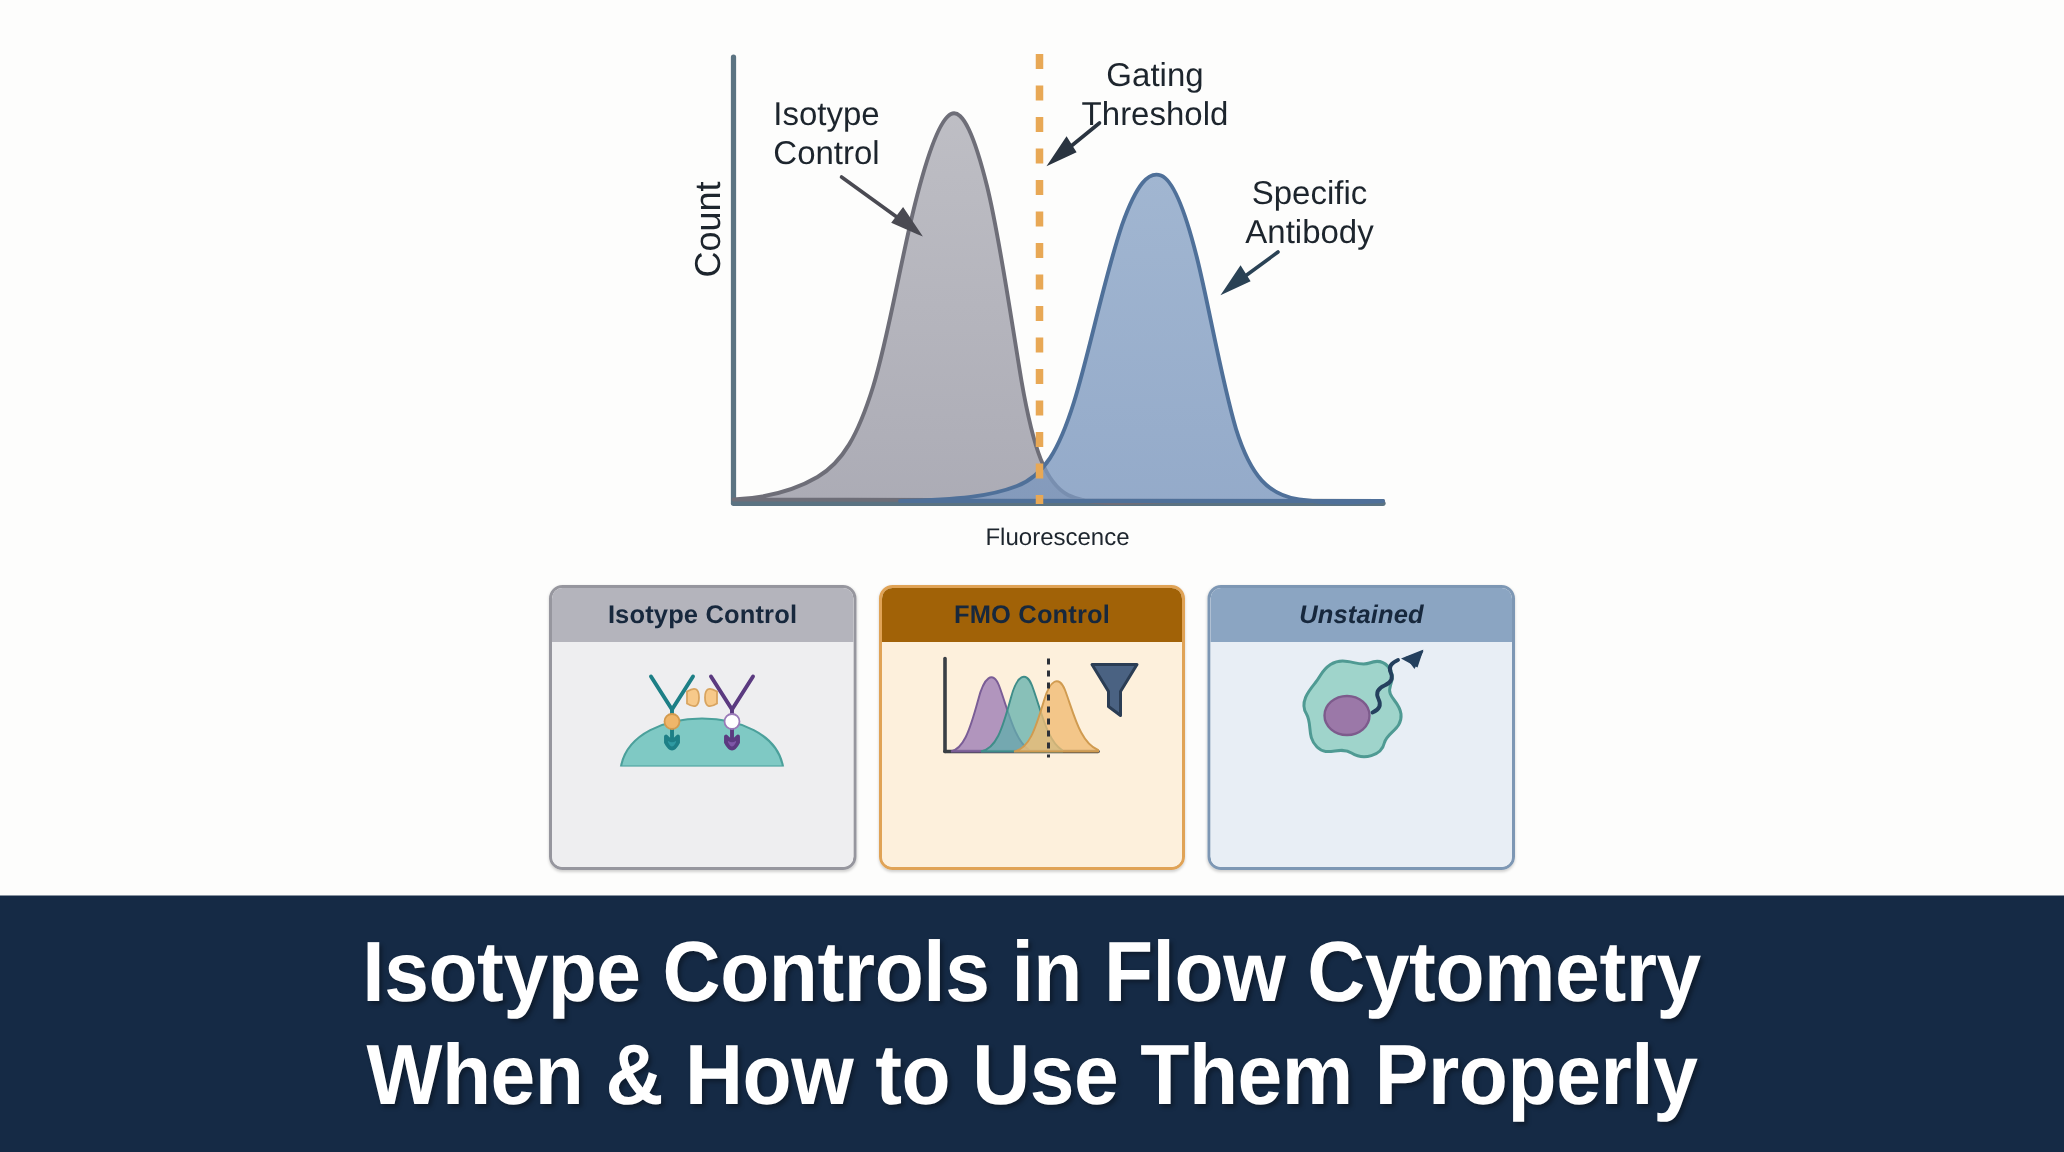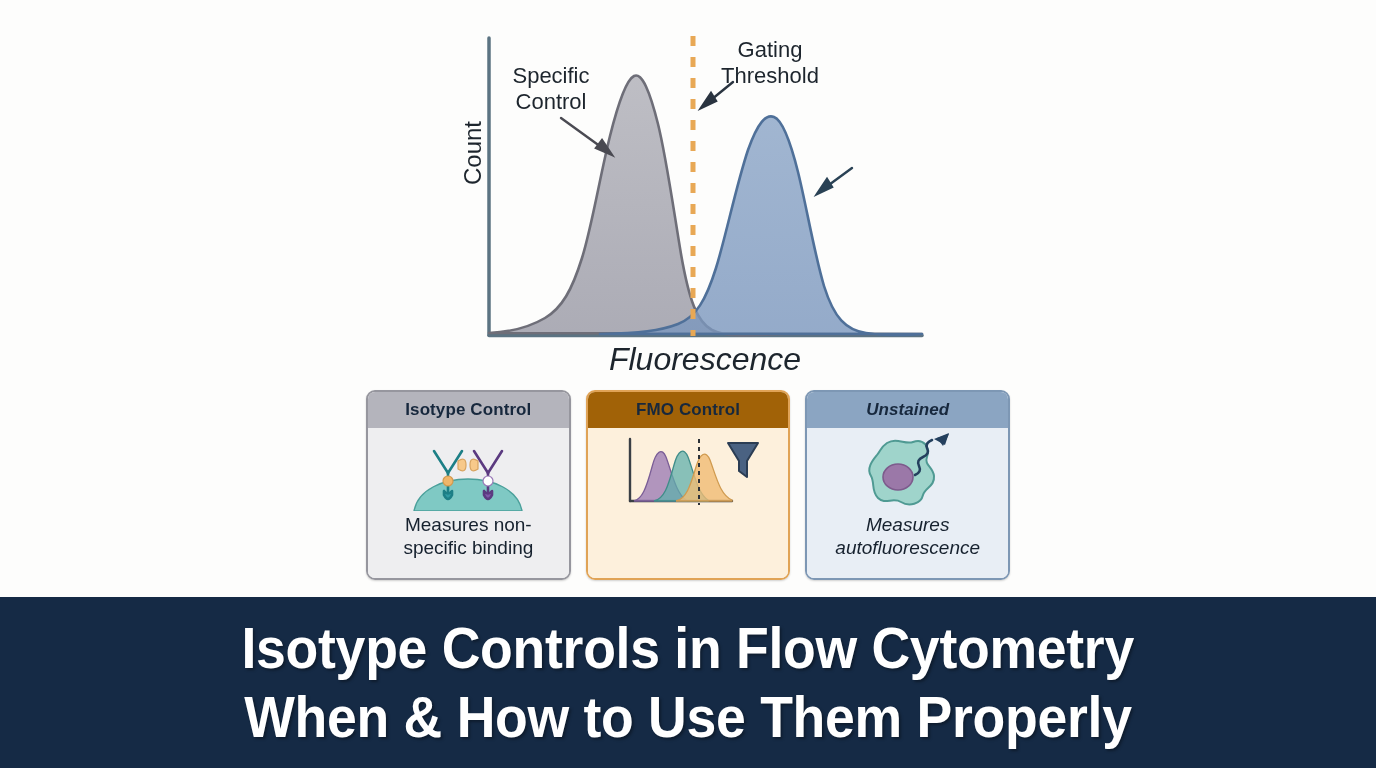--- a/index.html
+++ b/index.html
@@ -20,21 +20,21 @@
     color: #1d252d;
     font-size: 22px;
     line-height: 26px;
     text-align: center;
     white-space: pre-line;
     font-family: "Liberation Sans", sans-serif;
   }
   #label-isotype { left: 496px; top: 63px; width: 110px; text-align: center; }
   #label-gating  { left: 705px; top: 37px; width: 130px; text-align: center; }
   #label-specific{ left: 818px; top: 116px; width: 110px; text-align: center; }
-  #label-xaxis   { left: 560px; top: 346px; width: 290px; font-size: 32px; font-style: italic; }
+  #label-xaxis   { left: 560px; top: 346px; width: 290px; font-size: 16px; }
   #label-yaxis   {
     left: 413px; top: 140px; width: 120px; font-size: 24px;
     transform: rotate(-90deg); transform-origin: center center;
   }
 
   
   #cards-row {
     position: absolute; left: 366px; top: 390px;
     width: 644px; height: 190px;
     display: flex; gap: 15px; align-items: stretch;
@@ -153,26 +153,28 @@
       <g stroke="#2a3440" stroke-width="2.4" fill="#2a3440">
         <line x1="733" y1="82" x2="706" y2="104" stroke-linecap="round"></line>
         <polygon points="701,108 711,93 716,101"></polygon>
       </g>
       <g stroke="#2a4255" stroke-width="2.4" fill="#2a4255">
         <line x1="852" y1="168" x2="822" y2="190" stroke-linecap="round"></line>
         <polygon points="817,194 827,179 832,187"></polygon>
       </g>
     </svg>
 
-    <div class="chart-text" id="label-isotype">Specific
+    <div class="chart-text" id="label-isotype">Isotype
 Control</div>
 
     <div class="chart-text" id="label-gating">Gating
 Threshold</div>
 
+    <div class="chart-text" id="label-specific">Specific
+Antibody</div>
 
     <div class="chart-text" id="label-xaxis">Fluorescence</div>
 
     <div class="chart-text" id="label-yaxis">Count</div>
   </div>
 
   <div id="cards-row">
 
     <div class="card card-isotype">
       <div class="card-header">Isotype Control</div>
@@ -194,21 +196,20 @@
             <g stroke="#5b3a80" stroke-width="2.6" fill="#7e57a8" stroke-linejoin="round">
               <path d="M 96,61 L 96,40" stroke-linecap="round"></path>
               <path d="M 96,40 L 82,18" stroke-linecap="round"></path>
               <path d="M 96,40 L 110,18" stroke-linecap="round"></path>
               <path d="M 92,62 q 4,8 8,0 l 0,-4 q -4,5 -8,0 z" fill="#7e57a8"></path>
             </g>
             <circle cx="96" cy="48" r="5" fill="#ffffff" stroke="#9a7ab8" stroke-width="1.2"></circle>
             <path d="M 86,28 q -8,-5 -8,4 q 0,9 8,4 z" fill="#f7c98a" stroke="#d8a460" stroke-width="1.2"></path>
           </svg>
         </div>
-        <div class="card-desc">Measures non-specific binding</div>
       </div>
     </div>
 
     <div class="card card-fmo">
       <div class="card-header">FMO Control</div>
       <div class="card-body">
         <div class="card-icon">
           <svg width="148" height="78" viewBox="0 0 148 78">
 
             <line x1="16" y1="6" x2="16" y2="68" stroke="#3a3f45" stroke-width="2.4" stroke-linecap="round"></line>
@@ -240,21 +241,20 @@
                      C 18,58 22,50 18,43 C 13,35 20,27 24,22
                      C 28,17 28,14 34,10 Z" fill="#9fd4cb" stroke="#4f9a93" stroke-width="2"></path>
 
             <ellipse cx="45" cy="44" rx="15" ry="13" fill="#9b78a8" stroke="#7d5b8c" stroke-width="1.6"></ellipse>
 
             <path d="M 62,42 q 7,-3 4,-9 q -3,-6 4,-9 q 7,-3 4,-9 q -2,-5 5,-8" fill="none" stroke="#24405e" stroke-width="2.6" stroke-linecap="round"></path>
             <polygon points="96,0 81,6 92,12" fill="#24405e"></polygon>
             <polygon points="96,1 84,5 90,13" fill="#24405e"></polygon>
           </svg>
         </div>
-        <div class="card-desc">Measures autofluorescence</div>
       </div>
     </div>
   </div>
 
   <div id="title-banner">
     <div class="banner-line">Isotype Controls in Flow Cytometry</div>
     <div class="banner-line">When &amp; How to Use Them Properly</div>
   </div>
 
 </div>

